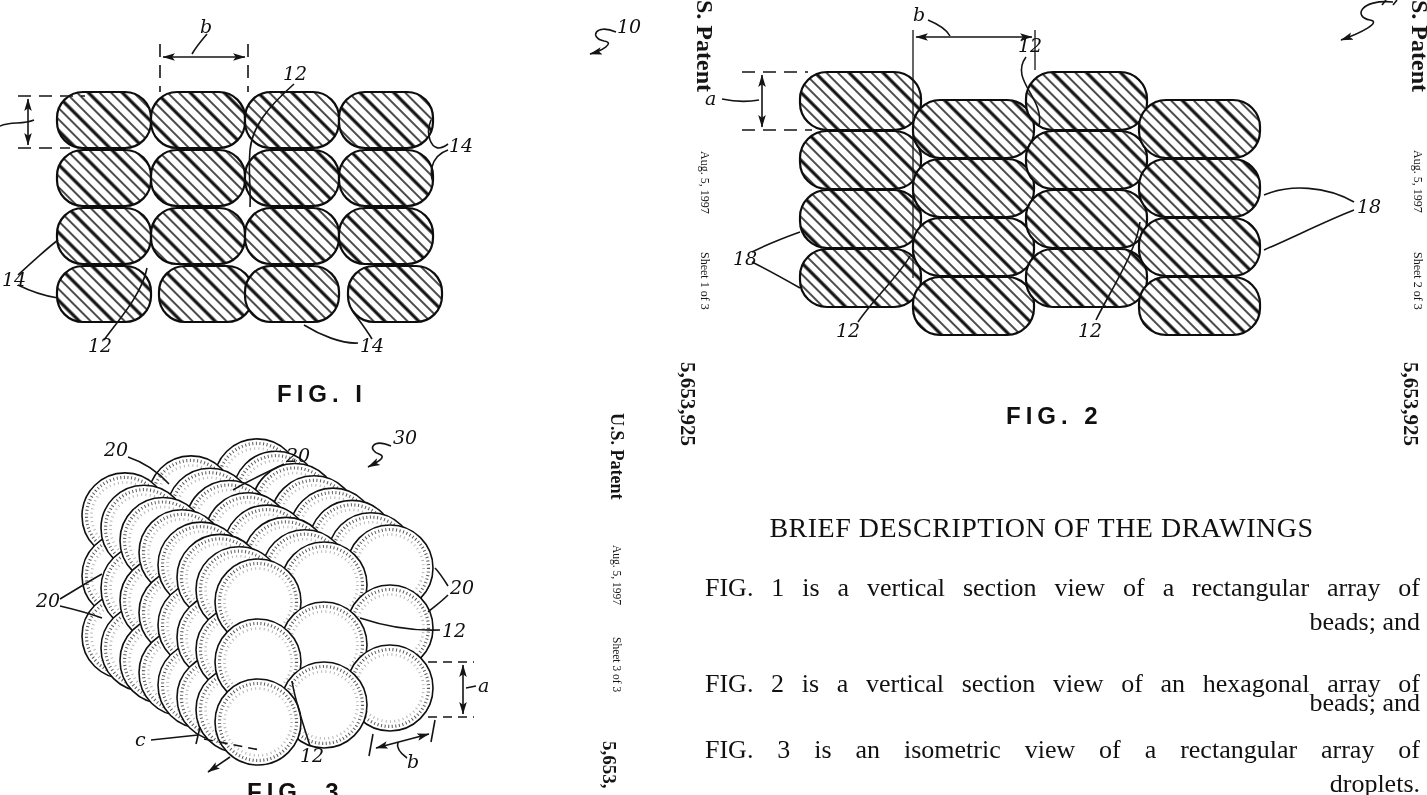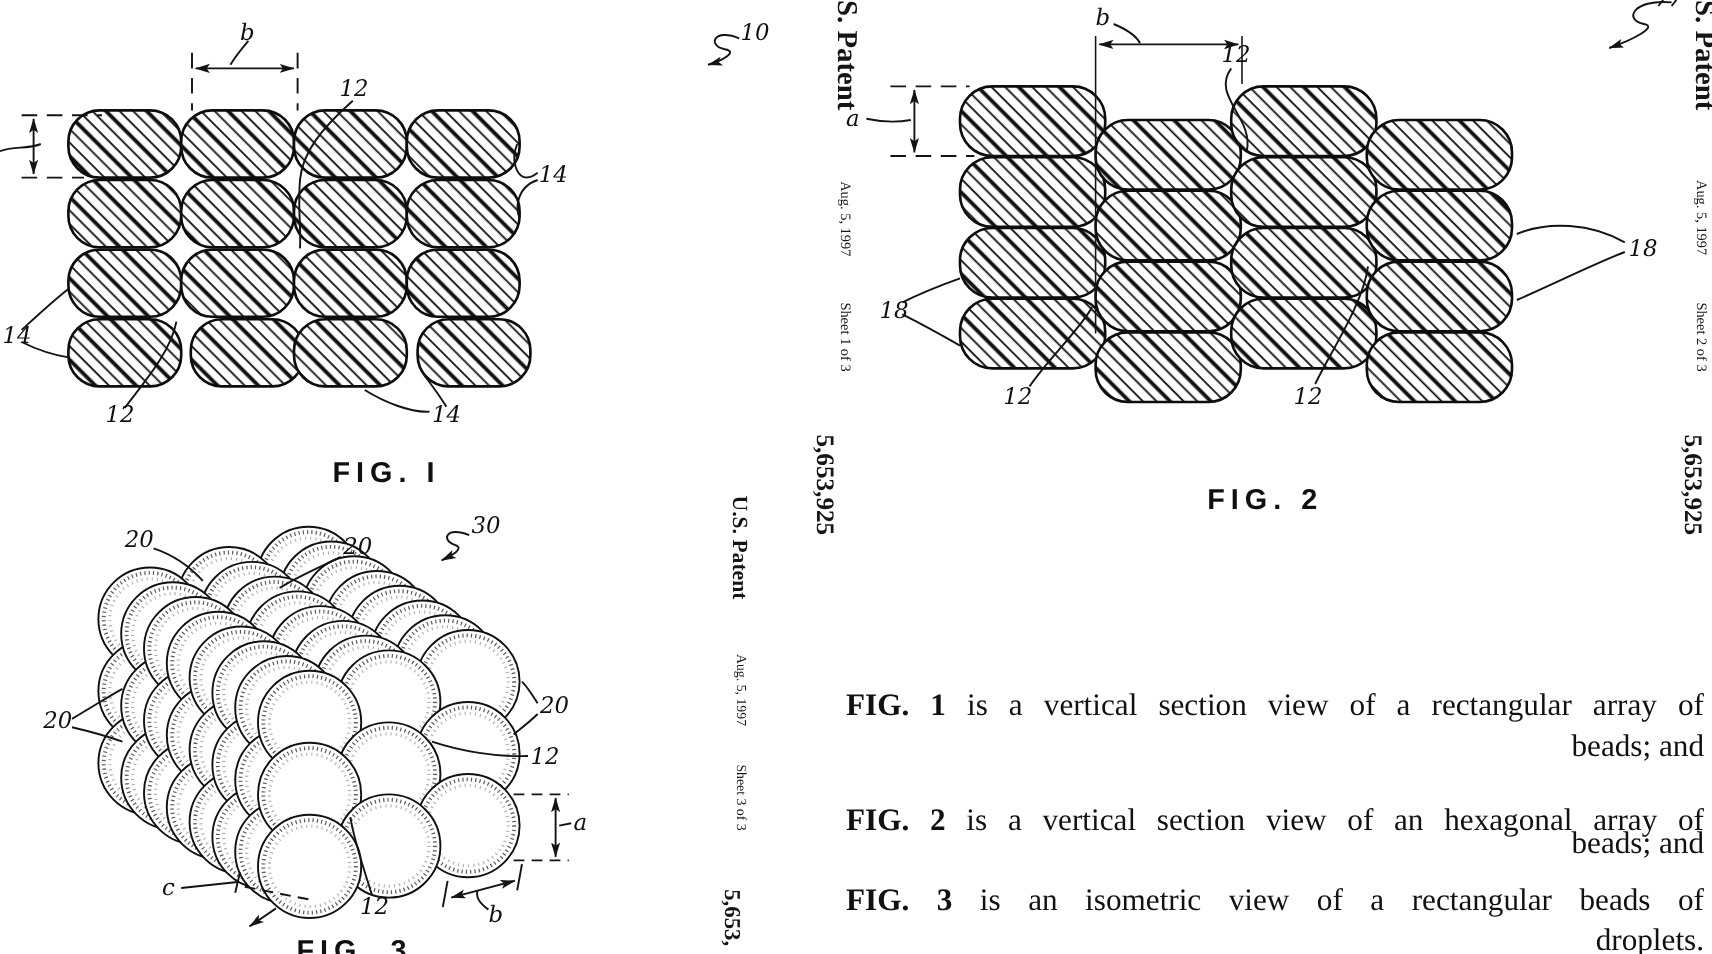--- a/index.html
+++ b/index.html
@@ -13,21 +13,21 @@
   .dash{stroke:#141414;stroke-width:1.6;fill:none;stroke-dasharray:13 8;}
   .dash2{stroke:#141414;stroke-width:1.6;fill:none;stroke-dasharray:9 6;}
   .vt{position:absolute;writing-mode:vertical-rl;white-space:nowrap;color:#151515;}
   .vt-b1{font-size:24px;font-weight:bold;}
   .vt-s1{font-size:12px;}
   .vt-n1{font-size:21px;font-weight:bold;}
   .vt-b3{font-size:18px;font-weight:bold;}
   .vt-s3{font-size:11.5px;}
   .vt-n3{font-size:19px;font-weight:bold;}
   .desc{position:absolute;left:663px;width:757px;font-size:26px;line-height:1.15;text-align:right;}
-  .desc b{font-weight:bold;}
+  .desc b{font-weight:normal;}
   .jline{text-align:justify;text-align-last:justify;text-indent:42px;}
   .heading{position:absolute;left:663px;width:757px;top:512px;text-align:center;
            font-size:28px;letter-spacing:.5px;font-weight:500;}
 </style>
 </head>
 <body>
 
 <div id="stage">
 
   <svg id="art" width="1427" height="795" viewBox="0 0 1427 795">
@@ -406,23 +406,24 @@
   <div class="vt vt-s1" style="left:1410px;top:150px">Aug. 5, 1997</div>
   <div class="vt vt-s1" style="left:1410px;top:252px">Sheet 2 of 3</div>
   <div class="vt vt-n1" style="left:1398px;top:362px">5,653,925</div>
 
   <div class="vt vt-b3" style="left:606px;top:413px">U.S. Patent</div>
   <div class="vt vt-s3" style="left:611px;top:545px">Aug. 5, 1997</div>
   <div class="vt vt-s3" style="left:611px;top:637px">Sheet 3 of 3</div>
   <div class="vt vt-n3" style="left:598px;top:741px">5,653,</div>
 
   
+  <div class="heading">BRIEF DESCRIPTION OF THE DRAWINGS</div>
 
   <div class="desc jline" style="top:573px"><b>FIG. 1</b><span> is a vertical section view of a rectangular array of</span></div>
   <div class="desc" style="top:607px"><span>beads; and</span></div>
 
   <div class="desc jline" style="top:669px"><b>FIG. 2</b><span> is a vertical section view of an hexagonal array of</span></div>
   <div class="desc" style="top:688px"><span>beads; and</span></div>
 
-  <div class="desc jline" style="top:735px"><b>FIG. 3</b><span> is an isometric view of a rectangular beads of</span></div>
+  <div class="desc jline" style="top:735px"><b>FIG. 3</b><span> is an isometric view of a rectangular array of</span></div>
   <div class="desc" style="top:769px"><span>droplets.</span></div>
 
 </div>
 
 </body></html>

